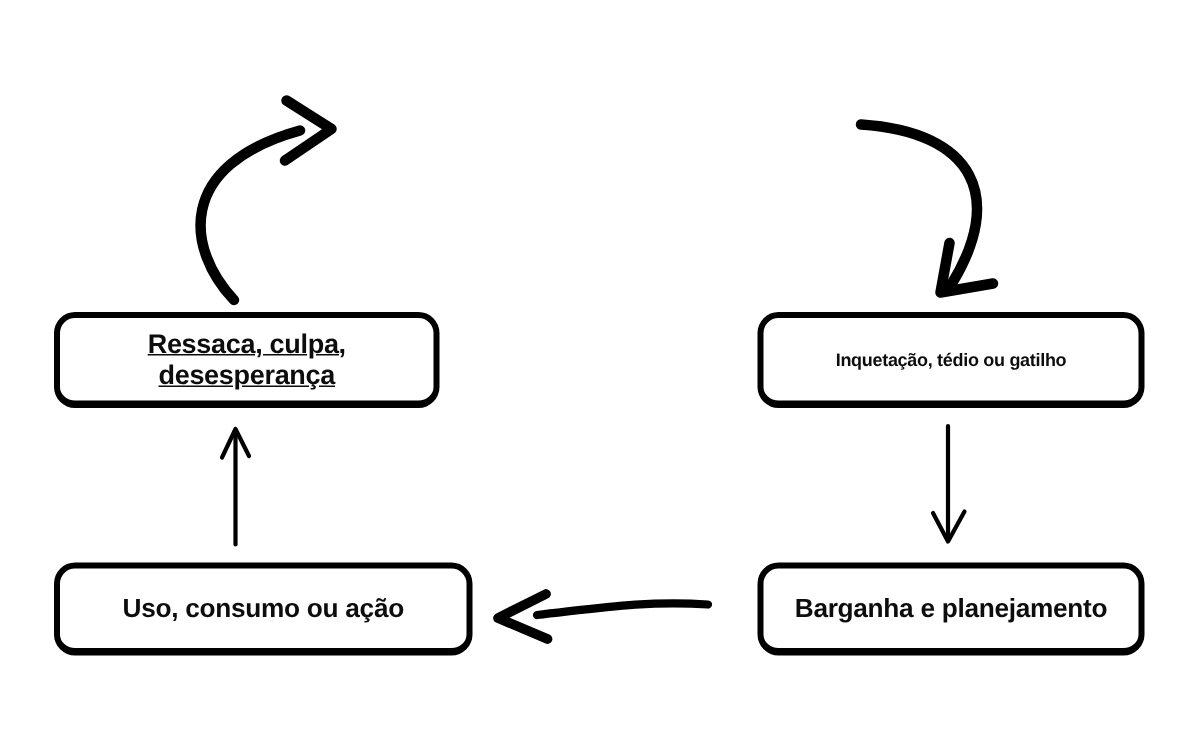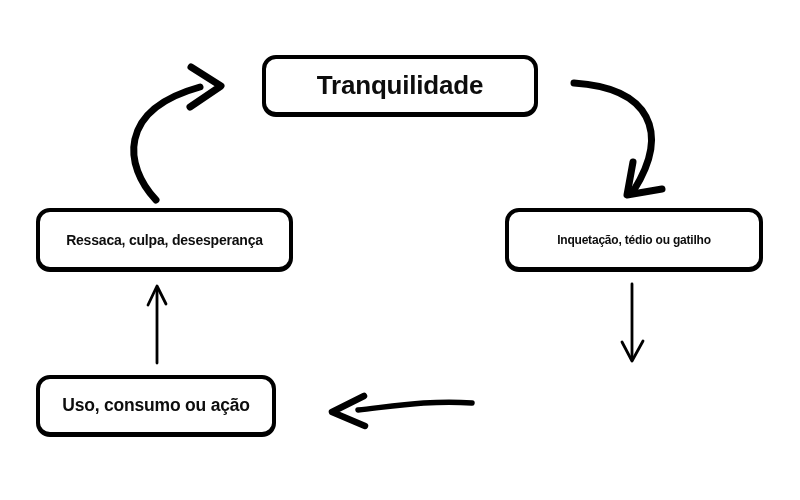--- a/index.html
+++ b/index.html
@@ -38,28 +38,29 @@
     font-weight: bold;
     letter-spacing: -0.2px;
   }
   .node span { display: block; padding: 0 6px; }
   .node-tranquilidade {
     left: 262px; top: 55px; width: 276px; height: 62px;
     font-size: 26px;
   }
   .node-ressaca {
     left: 36px; top: 208px; width: 257px; height: 64px;
-    font-size: 14px;
+    font-size: 18px;
+    text-decoration: underline;
   }
   .node-inquetacao {
     left: 505px; top: 208px; width: 258px; height: 64px;
     font-size: 12px;
   }
   .node-uso {
-    left: 36px; top: 375px; width: 240px; height: 62px;
+    left: 36px; top: 375px; width: 279px; height: 62px;
     font-size: 17.5px;
   }
   .node-barganha {
     left: 505px; top: 375px; width: 258px; height: 62px;
     font-size: 17.5px;
   }
 </style>
 </head>
 <body>
 
@@ -86,28 +87,28 @@
       <path d="M 472 403 C 430 400, 395 406, 358 410" stroke-width="5.5"></path>
       <path d="M 364 396 L 332 412 L 365 426" stroke-width="6.5"></path>
     </g>
 
     <g stroke="#000000" stroke-width="2.8" fill="none" stroke-linecap="round" stroke-linejoin="round">
       <path d="M 157 363 L 157 290"></path>
       <path d="M 148 305 L 157 286 L 166 304"></path>
     </g>
   </svg>
 
-  <div class="node node-tranquilidade">
-    <span>Tranquilidade</span>
-  </div>
 
   <div class="node node-inquetacao">
     <span>Inquetação, tédio ou gatilho</span>
   </div>
 
+  <div class="node node-barganha">
+    <span>Barganha e planejamento</span>
+  </div>
 
   <div class="node node-uso">
     <span>Uso, consumo ou ação</span>
   </div>
 
   <div class="node node-ressaca">
     <span>Ressaca, culpa, desesperança</span>
   </div>
 
 </div>

